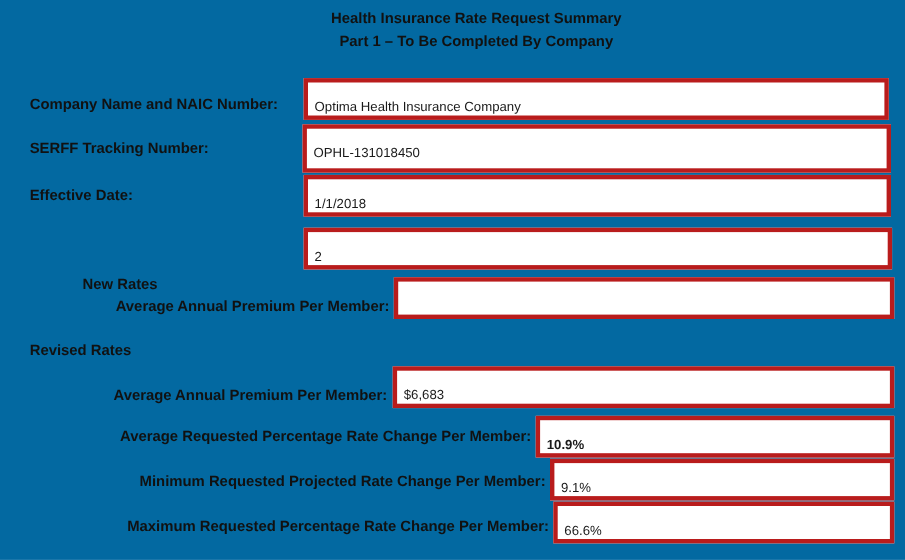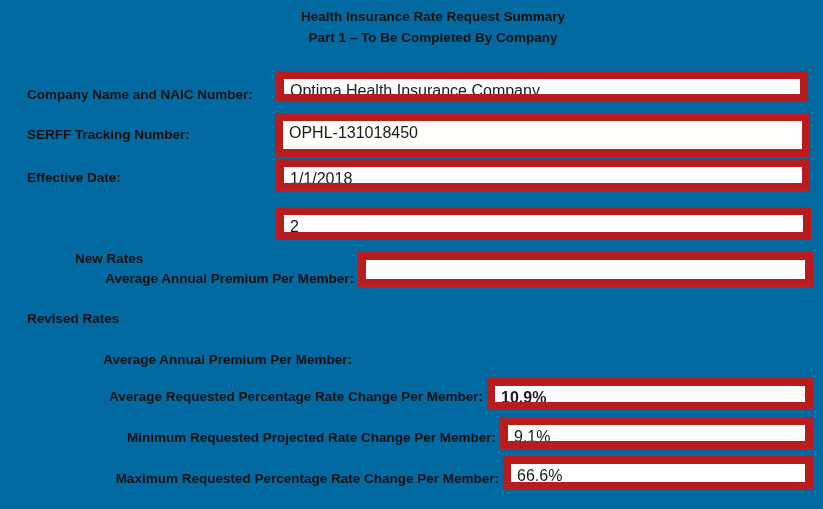--- a/index.html
+++ b/index.html
@@ -54,25 +54,25 @@
   .lbl.ralign { text-align: right; }
   .heading {
     position: absolute;
     font-weight: bold;
     font-size: 13.5px;
     color: #111;
     white-space: nowrap;
   }
   .box {
     position: absolute;
-    border: 8px solid #b91c1c;
+    border: 4px solid #b91c1c;
     background: #ffffff;
-    font-size: 16px;
+    font-size: 12px;
     color: #1a1a1a;
-    padding: 3px 6px;
+    padding: 15px 6px;
     white-space: nowrap;
     overflow: hidden;
   }
   
   #lbl-company   { left: 27px; top: 84px; }
   #lbl-serff     { left: 27px; top: 124px; }
   #lbl-effective { left: 27px; top: 167px; }
   #lbl-insureds  { left: 27px; top: 207px; width: 245px; }
   #hdg-new       { left: 27px; top: 251px; padding-left: 48px; }
   #lbl-new-premium { right: 469px; top: 268px; }
@@ -114,20 +114,21 @@
 
   <div class="box" id="box-insureds">2</div>
 
   <div class="heading" id="hdg-new">New Rates</div>
   <div class="lbl ralign" id="lbl-new-premium">Average Annual Premium Per Member:</div>
   <div class="box" id="box-new-premium"></div>
 
   <div class="heading" id="hdg-revised">Revised Rates</div>
 
   <div class="lbl ralign" id="lbl-rev-premium">Average Annual Premium Per Member:</div>
+  <div class="box" id="box-rev-premium">$6,683</div>
 
   <div class="lbl ralign" id="lbl-avg-pct">Average Requested Percentage Rate Change Per Member:</div>
   <div class="box" id="box-avg-pct">10.9%</div>
 
   <div class="lbl ralign" id="lbl-min-pct">Minimum Requested Projected Rate Change Per Member:</div>
   <div class="box" id="box-min-pct">9.1%</div>
 
   <div class="lbl ralign" id="lbl-max-pct">Maximum Requested Percentage Rate Change Per Member:</div>
   <div class="box" id="box-max-pct">66.6%</div>
 

